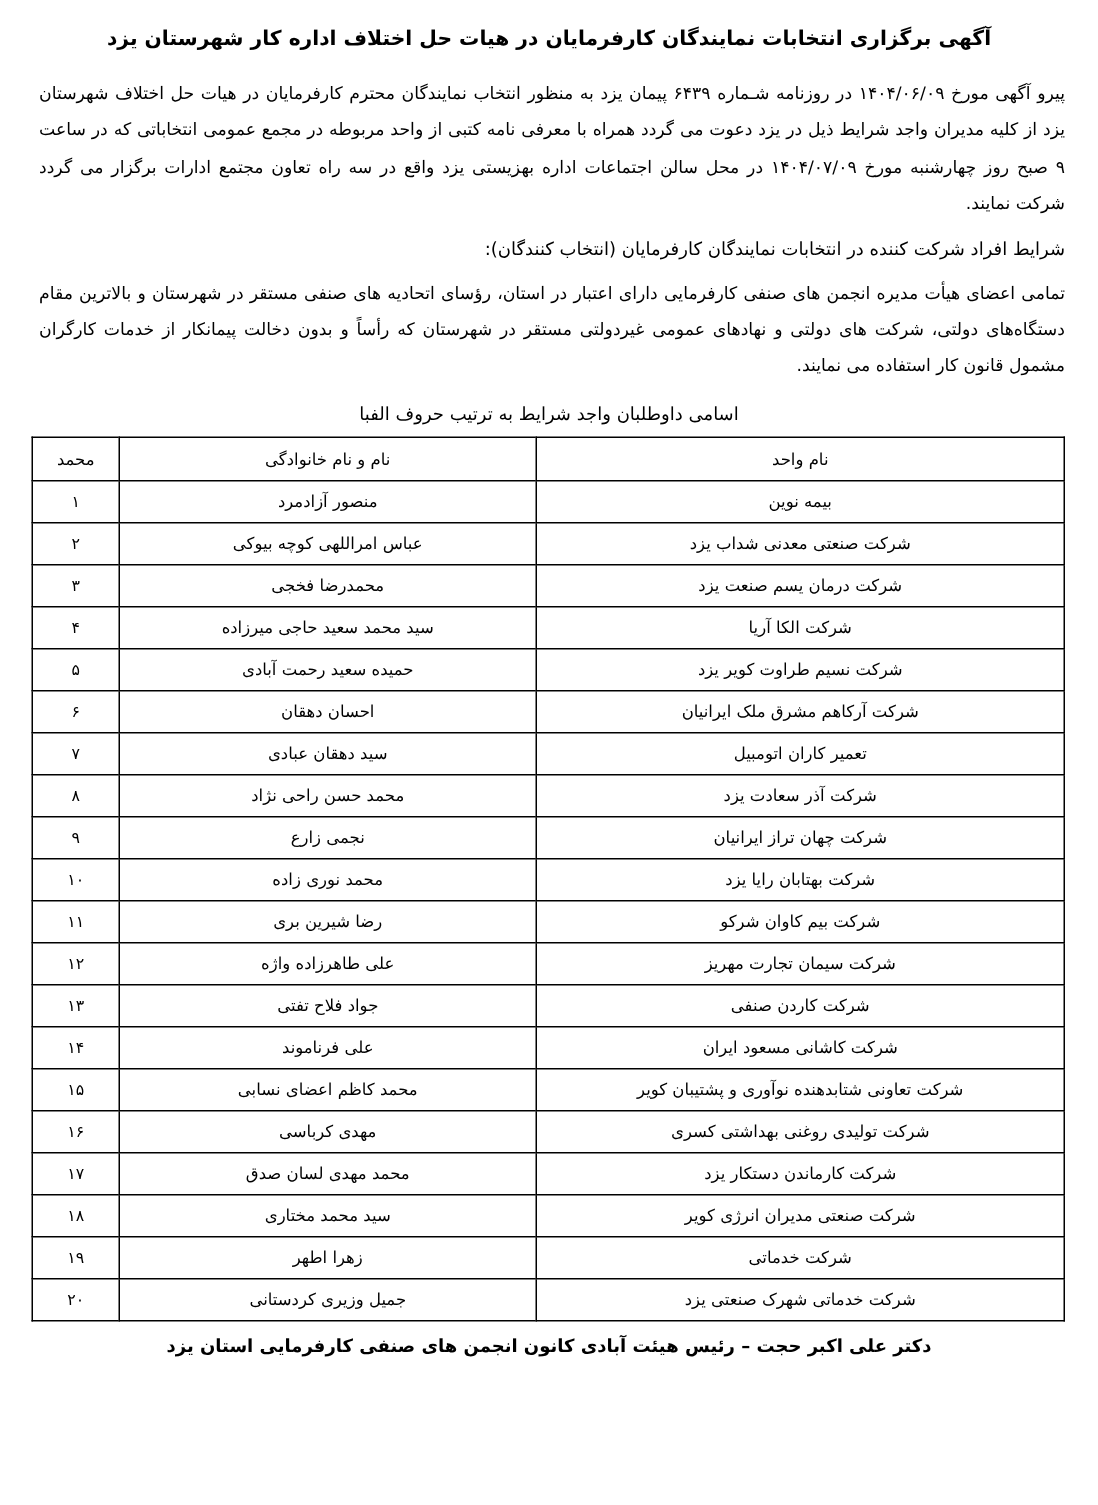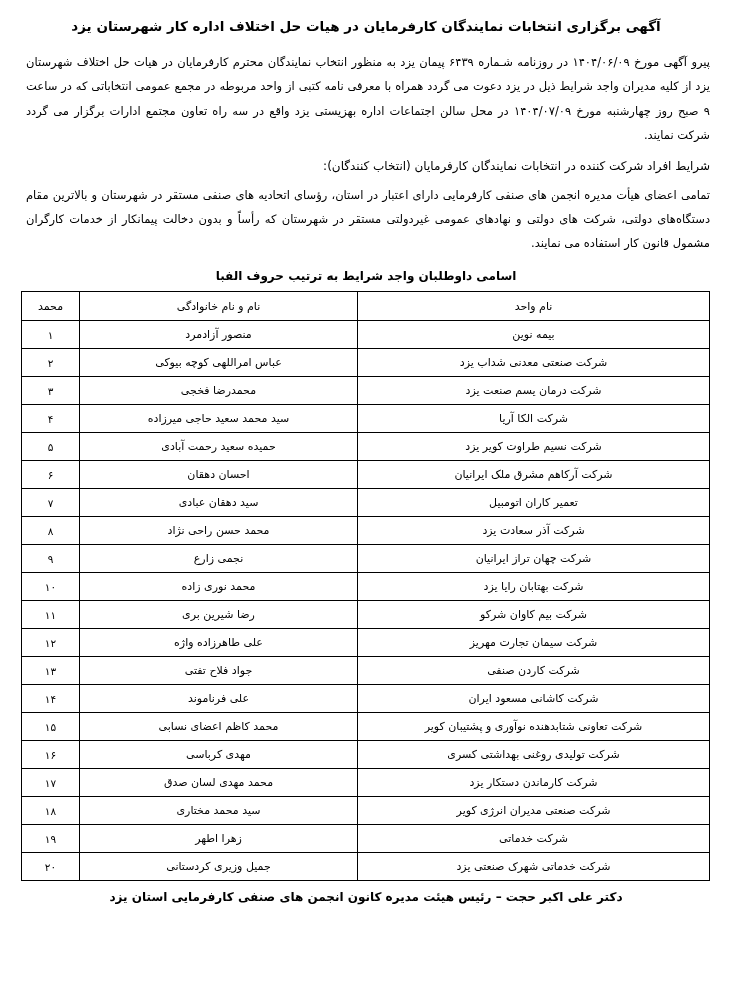--- a/index.html
+++ b/index.html
@@ -38,21 +38,21 @@
     text-indent: 0;
   }
   .section-head {
     font-size: 12px;
     font-weight: normal;
     margin: 6px 0 10px 0;
     text-align: right;
   }
   .table-caption {
     font-size: 12px;
-    font-weight: bold;
+    font-weight: normal;
     text-align: center;
     margin: 14px 0 8px 0;
   }
   table.candidates {
     width: 100%;
     border-collapse: collapse;
     table-layout: fixed;
     font-size: 11px;
   }
   table.candidates th,
@@ -209,15 +209,15 @@
         <td class="cell-row">۱۹</td>
       </tr>
       <tr>
         <td class="cell-unit">شرکت خدماتی شهرک صنعتی یزد</td>
         <td class="cell-name">جمیل وزیری کردستانی</td>
         <td class="cell-row">۲۰</td>
       </tr>
     </tbody>
   </table>
 
-  <div class="footer-sign">دکتر علی اکبر حجت – رئیس هیئت مدیره کانون انجمن های صنفی کارفرمایی استان یزد</div>
+  <div class="footer-sign">دکتر علی اکبر حجت – رئیس هیئت آبادی کانون انجمن های صنفی کارفرمایی استان یزد</div>
 
 </div>
 
 </body></html>

